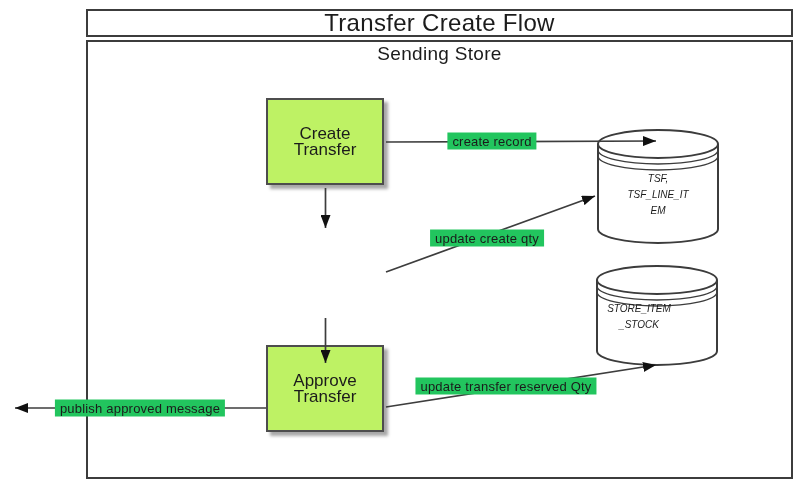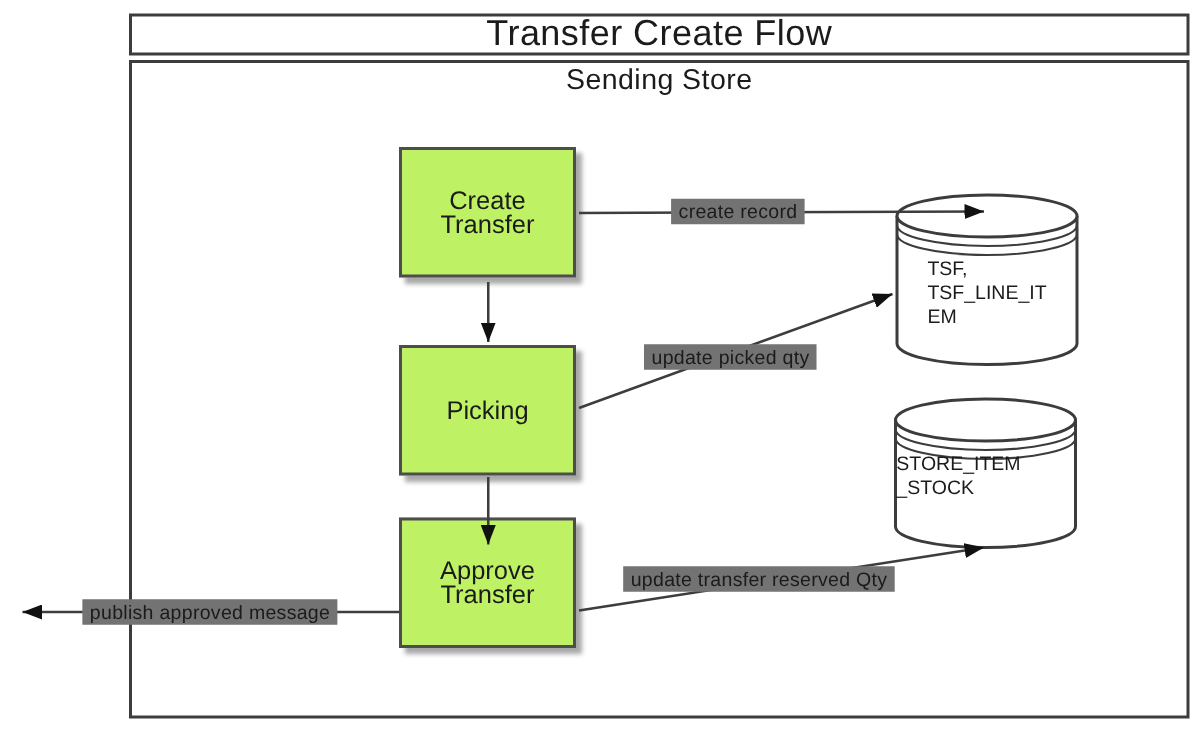--- a/index.html
+++ b/index.html
@@ -51,31 +51,33 @@
 
   
   #connector-layer {
     position: absolute; left: 0; top: 0; width: 800px; height: 491px;
     z-index: 3; pointer-events: none;
   }
 
   
   .ds-label {
     transform: translate(-50%, -50%);
-    font-size: 13px; line-height: 16px;
+    text-align: center;
+    font-size: 10px; line-height: 16px;
     white-space: pre-line;
     z-index: 4;
+    font-style: italic;
   }
   #ds-label-tsf { left: 658px; top: 195px; }
   #ds-label-store { left: 639px; top: 317px; }
 
   
   .edge-label {
     transform: translate(-50%, -50%);
-    background: #737373;
+    background: #22c55e;
     padding: 1px 5px;
     font-size: 13px; letter-spacing: 0.2px;
     white-space: nowrap;
     z-index: 5;
     text-align: center;
   }
   #edge-label-create-record { left: 492px; top: 141px; }
   #edge-label-update-picked { left: 487px; top: 238px; }
   #edge-label-update-reserved { left: 506px; top: 386px; }
   #edge-label-publish { left: 140px; top: 408px; }
@@ -89,21 +91,20 @@
     <span>Transfer Create Flow</span>
   </div>
 
   <div id="lane-frame" class="abs"></div>
   <div id="lane-title" class="abs">
     <span>Sending Store</span>
   </div>
 
   <div id="node-create-transfer" class="node abs">Create
 Transfer</div>
-  <div id="node-picking" class="node abs">Picking</div>
   <div id="node-approve-transfer" class="node abs">Approve
 Transfer</div>
 
   <svg id="connector-layer" viewBox="0 0 800 491" xmlns="http://www.w3.org/2000/svg">
     <defs>
       <marker id="arrow" markerUnits="userSpaceOnUse" markerWidth="14" markerHeight="10" refX="13" refY="5" orient="auto">
         <path d="M0,0 L13,5 L0,10 Z" fill="#111111"></path>
       </marker>
     </defs>
 
@@ -131,17 +132,17 @@
     </g>
   </svg>
 
   <div id="ds-label-tsf" class="ds-label abs">TSF,
 TSF_LINE_IT
 EM</div>
   <div id="ds-label-store" class="ds-label abs">STORE_ITEM
 _STOCK</div>
 
   <div id="edge-label-create-record" class="edge-label abs">create record</div>
-  <div id="edge-label-update-picked" class="edge-label abs">update picked qty</div>
+  <div id="edge-label-update-picked" class="edge-label abs">update create qty</div>
   <div id="edge-label-publish" class="edge-label abs">publish approved message</div>
   <div id="edge-label-update-reserved" class="edge-label abs">update transfer reserved Qty</div>
 
 </div>
 
 </body></html>

